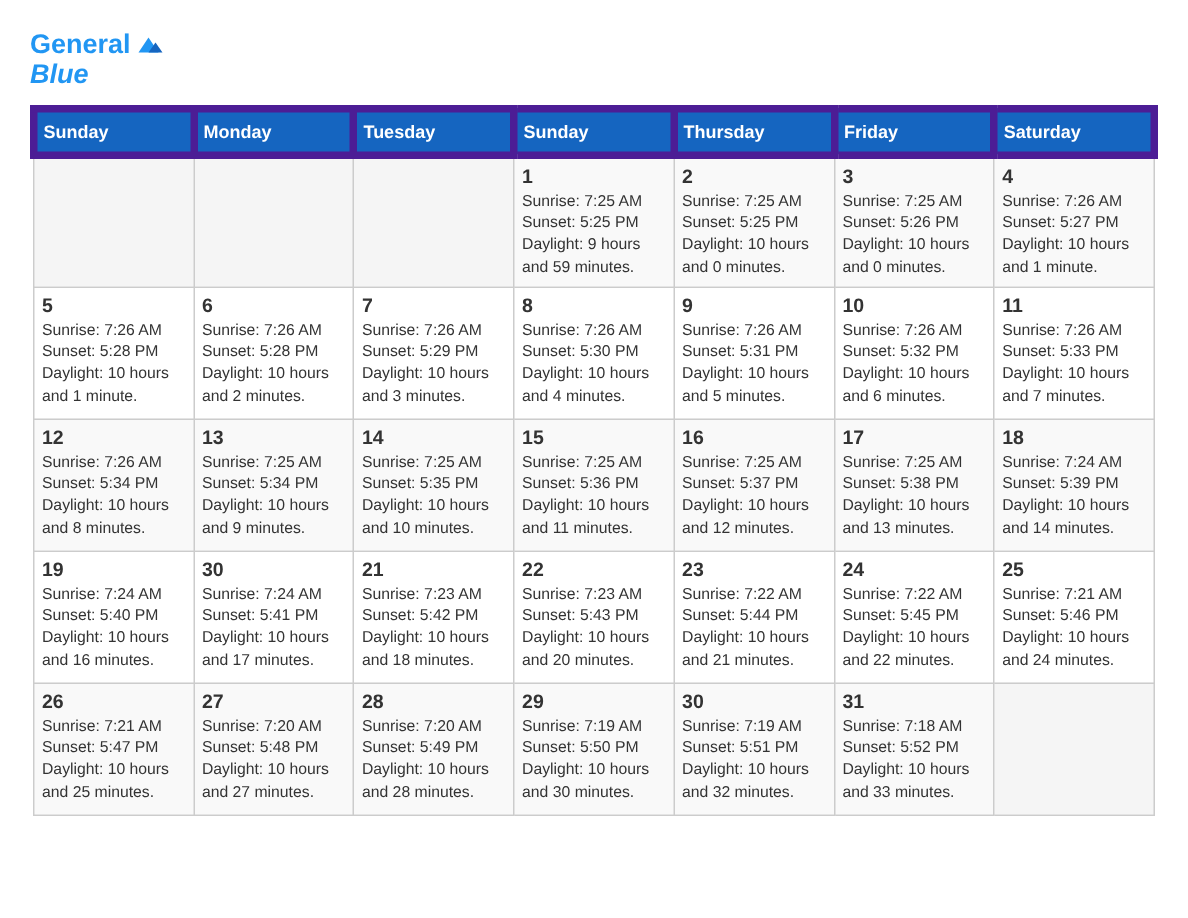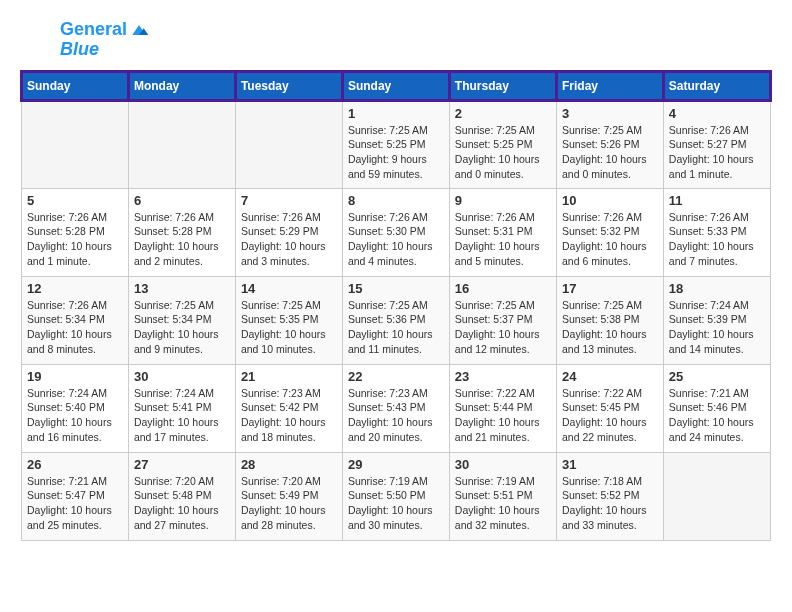--- a/index.html
+++ b/index.html
@@ -11,21 +11,20 @@
       padding: 20px;
     }
     .header {
       display: flex;
       justify-content: space-between;
       align-items: flex-start;
       margin-bottom: 10px;
     }
     .logo {
       display: flex;
-      margin-left: 40px;
     }
     .logo-text {
       font-size: 18px;
       font-weight: bold;
       color: #333;
       line-height: 1.1;
     }
     .logo-text span {
       color: #2196F3;
     }
@@ -51,21 +50,21 @@
       border-collapse: collapse;
       font-size: 11px;
     }
     .calendar th {
       background-color: #1565C0;
       color: white;
       padding: 6px 4px;
       text-align: left;
       font-size: 12px;
       font-weight: bold;
-      border: 3px solid #4c1d95;
+      border: 5px solid #4c1d95;
       margin-left: 28px;
     }
     .calendar td {
       border: 1px solid #ccc;
       padding: 4px 5px;
       vertical-align: top;
       height: 88px;
       width: 108px;
       background: #fff;
     }

